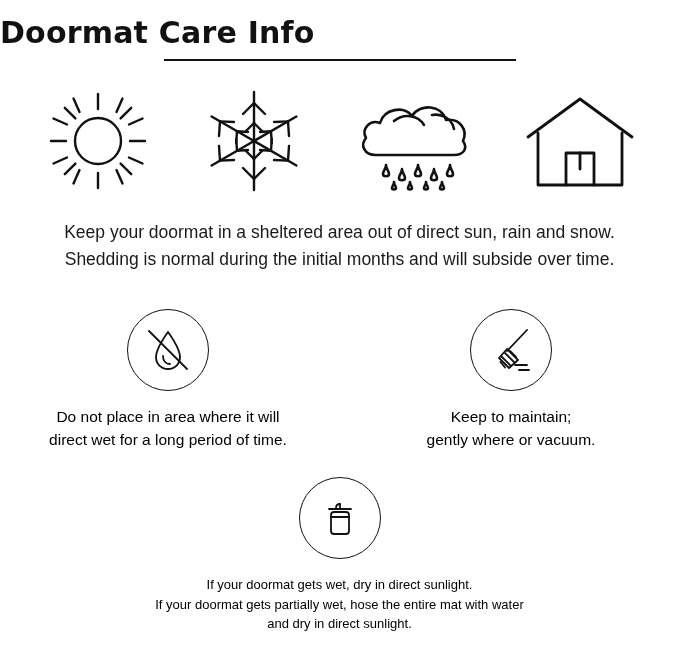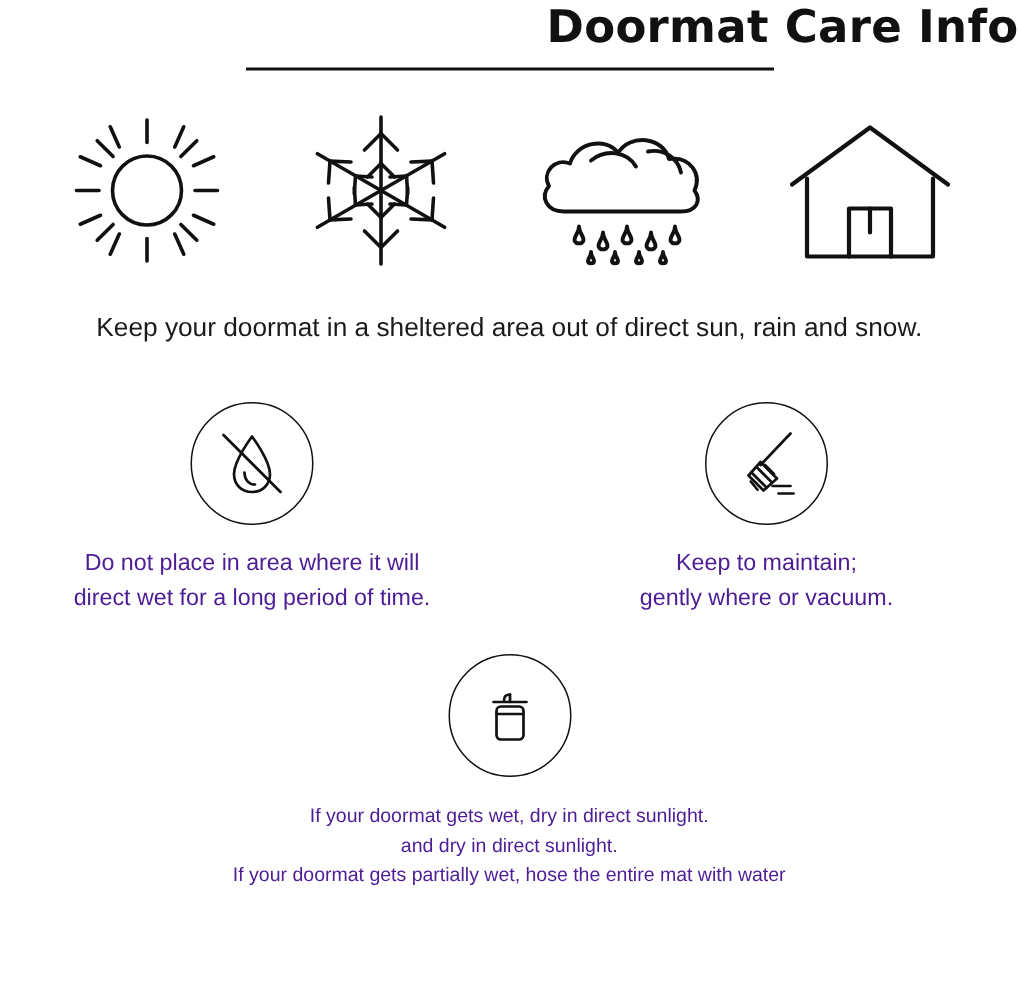--- a/index.html
+++ b/index.html
@@ -17,22 +17,22 @@
   }
   .page {
     width: 679px;
     height: 655px;
     position: relative;
     box-sizing: border-box;
   }
 
   
   .title-block {
-    text-align: right;
-    padding-top: 2px;
+    text-align: left;
+    padding-top: 16px;
   }
   .title {
     font-family: "DejaVu Sans", sans-serif;
     font-size: 30px;
     font-weight: bold;
     letter-spacing: 0.2px;
     color: #111111;
     line-height: 1.15;
     margin: 0;
   }
@@ -93,21 +93,21 @@
     align-items: center;
     justify-content: center;
     box-sizing: border-box;
     background: #fff;
   }
   .caption {
     margin-top: 14px;
     text-align: center;
     font-size: 15.5px;
     line-height: 1.5;
-    color: #4c1d95;
+    color: #000000;
   }
   .caption div { white-space: nowrap; }
 
   
   .bottom {
     margin-top: 26px;
     display: flex;
     flex-direction: column;
     align-items: center;
   }
@@ -212,20 +212,21 @@
         <path d="M16 44 L16 96 L100 96 L100 44"></path>
         <path d="M44 96 L44 64 L72 64 L72 96"></path>
         <line x1="58" y1="64" x2="58" y2="80"></line>
       </svg>
     </div>
 
   </div>
 
   <div class="top-text">
     <div>Keep your doormat in a sheltered area out of direct sun, rain and snow.</div>
+    <div>Shedding is normal during the initial months and will subside over time.</div>
   </div>
 
   <div class="duo">
 
     <div class="duo-col">
       <div class="circle-icon">
         <svg width="64" height="64" viewBox="0 0 64 64" fill="none" stroke="#111111" stroke-width="1.8" stroke-linecap="round" stroke-linejoin="round">
           <path d="M32 14 C32 14 20 30 20 39 C20 46 25 51 32 51 C39 51 44 46 44 39 C44 30 32 14 32 14 Z"></path>
           <path d="M27 38 C27 43 30 46 34 46"></path>
           <line x1="13" y1="13" x2="51" y2="51"></line>
@@ -263,18 +264,18 @@
       <svg width="64" height="64" viewBox="0 0 64 64" fill="none" stroke="#111111" stroke-width="1.8" stroke-linecap="round" stroke-linejoin="round">
         <path d="M32 18 C29 18 28 20 28 22"></path>
         <line x1="32" y1="18" x2="32" y2="23"></line>
         <line x1="21" y1="23" x2="43" y2="23"></line>
         <rect x="23" y="26" width="18" height="22" rx="3"></rect>
         <line x1="23" y1="31" x2="41" y2="31"></line>
       </svg>
     </div>
     <div class="caption">
       <div>If your doormat gets wet, dry in direct sunlight.</div>
+      <div>If your doormat gets partially wet, hose the entire mat with water</div>
       <div>and dry in direct sunlight.</div>
-      <div>If your doormat gets partially wet, hose the entire mat with water</div>
     </div>
   </div>
 
 </div>
 
 </body></html>

